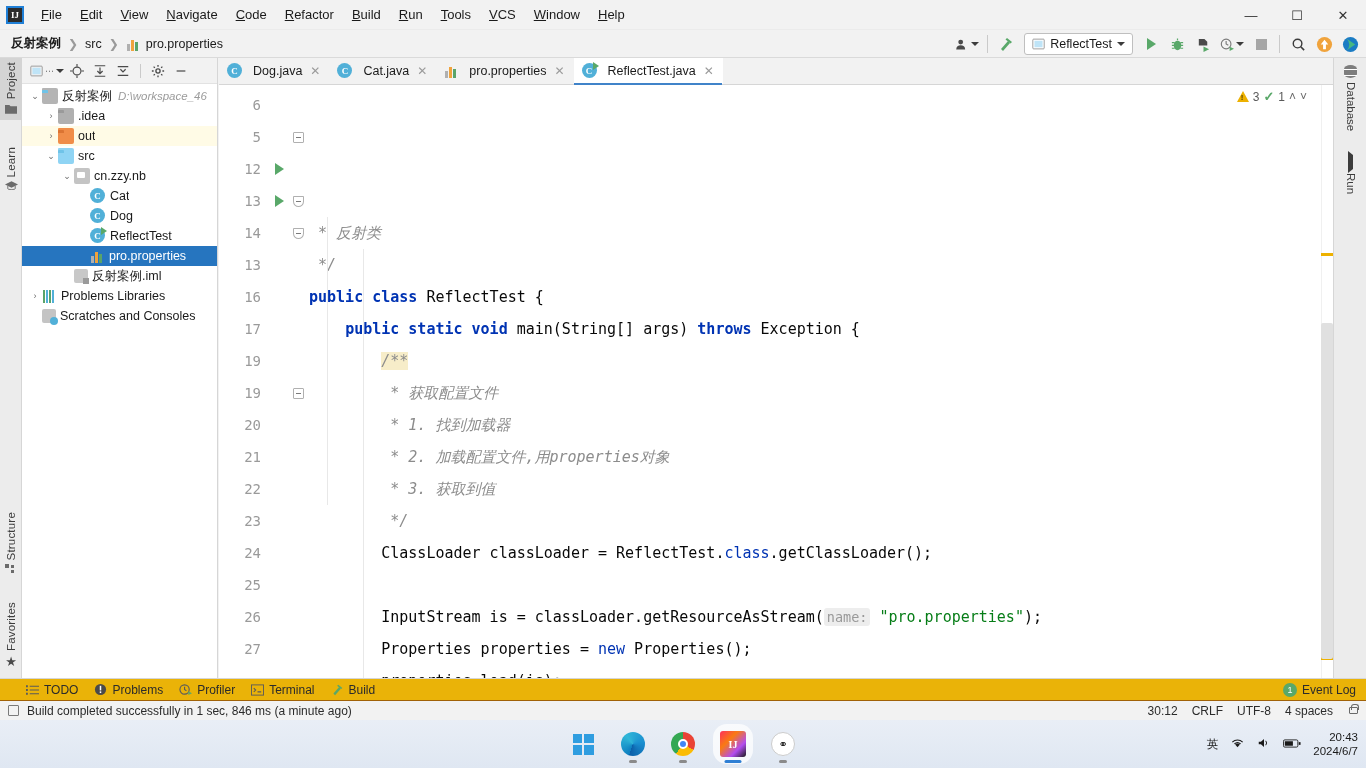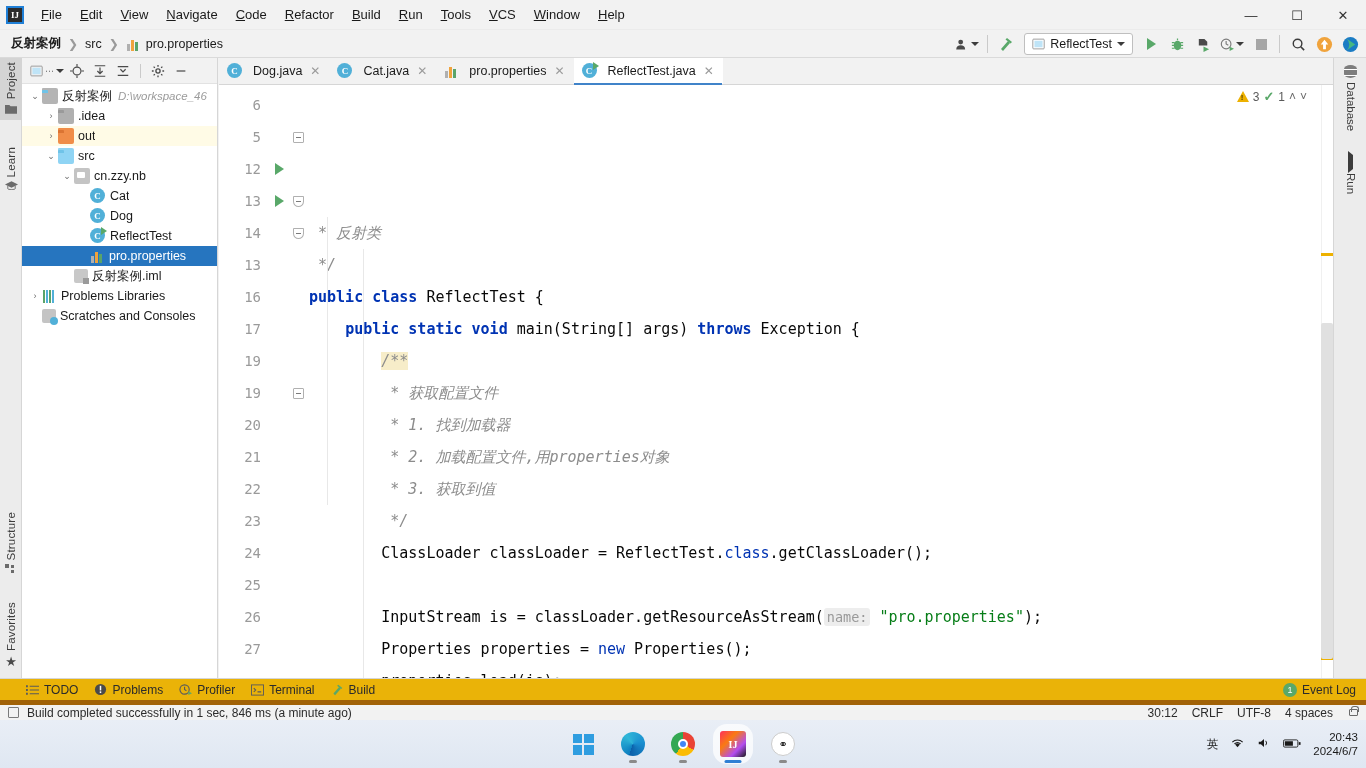--- a/index.html
+++ b/index.html
@@ -303,21 +303,21 @@
   .badge-green {
     width: 14px; height: 14px; border-radius: 50%; background: #59a869; color: #fff;
     font-size: 9px; display: flex; align-items: center; justify-content: center;
   }
 
   
   .statusbar {
     position: absolute; left: 0; top: 700px; width: 1366px; height: 20px;
     background: #f2f2f2; display: flex; align-items: center;
     font-size: 12px; color: #2b2b2b; padding-left: 8px;
-    border-top: 5px solid #a16207;
+    border-top: 1px solid #a16207;
   }
   .status-right {
     position: absolute; right: 8px; display: flex; align-items: center; gap: 14px;
   }
   .sq-ico {
     width: 11px; height: 11px; border: 1px solid #7a7a7a; margin-right: 8px;
     border-radius: 1px;
   }
   .lock-ico {
     width: 9px; height: 7px; border: 1px solid #6a6a6a; border-radius: 1px;

